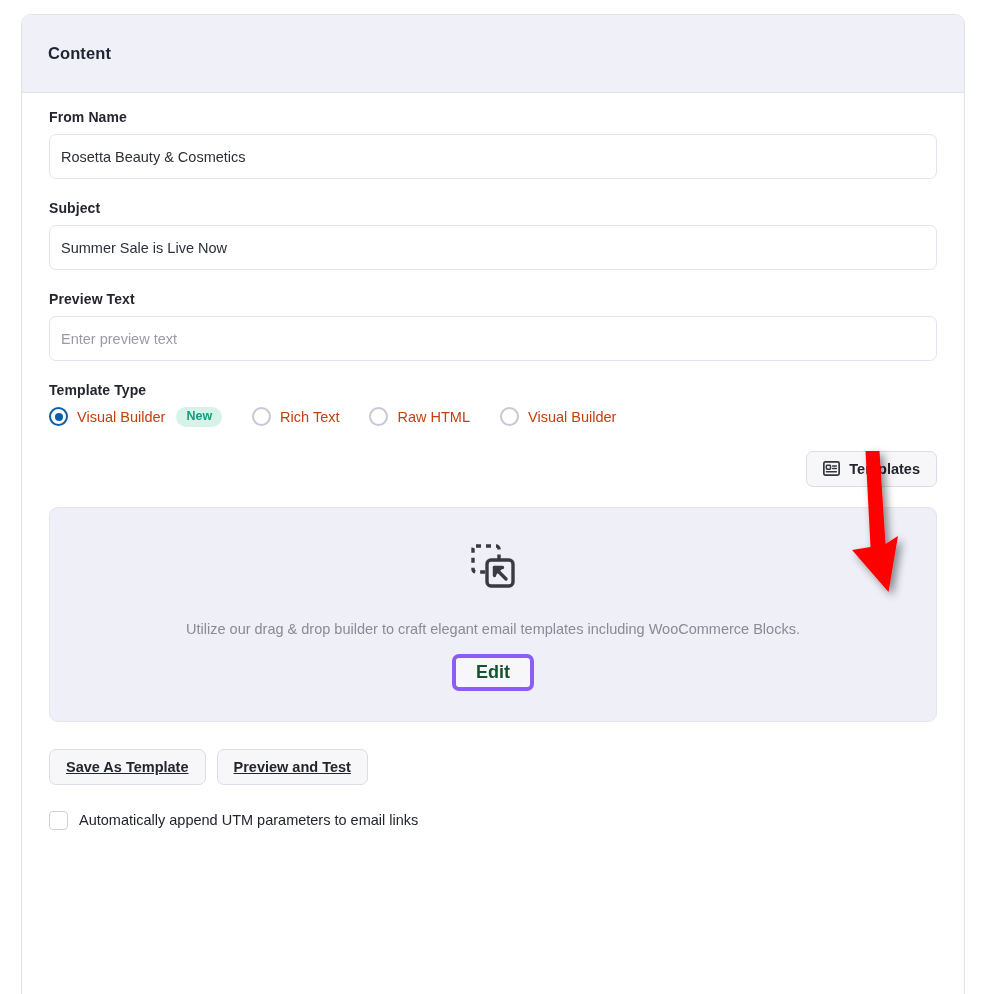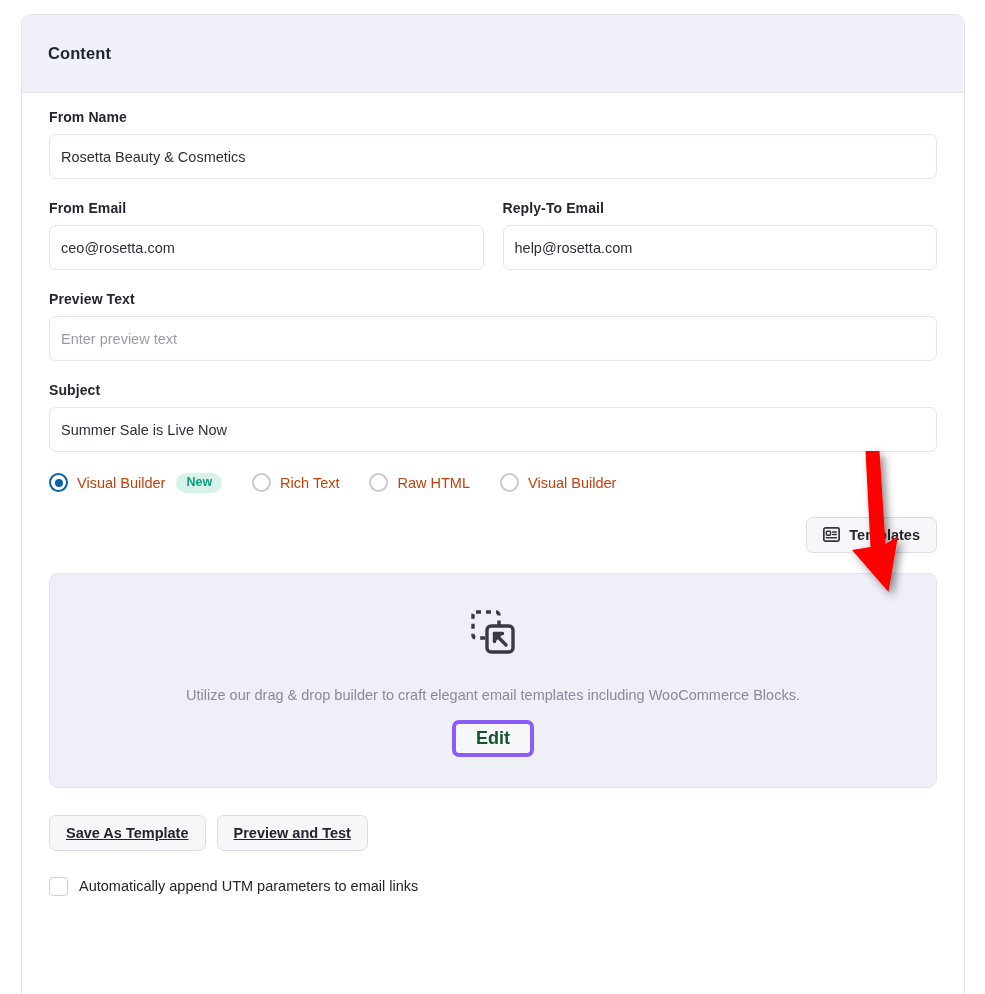--- a/index.html
+++ b/index.html
@@ -236,42 +236,33 @@
       <span class="card-header-title">Content</span>
     </div>
 
     <div class="card-body">
 
       <div class="field">
         <label class="field-label">From Name</label>
         <input class="input" type="text" value="Rosetta Beauty &amp; Cosmetics" style="">
       </div>
 
-      <div class="row-2">
-        <div class="field">
-          <label class="field-label">From Email</label>
-          <input class="input" type="text" value="ceo@rosetta.com" style="">
-        </div>
-        <div class="field">
-          <label class="field-label">Reply-To Email</label>
-          <input class="input" type="text" value="help@rosetta.com" style="">
-        </div>
+
+      <div class="field">
+        <label class="field-label">Subject</label>
+        <input class="input" type="text" value="Summer Sale is Live Now" style="">
       </div>
 
       <div class="field">
         <label class="field-label">Preview Text</label>
         <input class="input" type="text" placeholder="Enter preview text" style="">
       </div>
 
-      <div class="field">
-        <label class="field-label">Subject</label>
-        <input class="input" type="text" value="Summer Sale is Live Now" style="">
-      </div>
-
       <div class="field" style="margin-bottom:0;">
+        <label class="field-label">Template Type</label>
 
         <div class="radio-group">
 
           <label class="radio-opt selected">
             <span class="radio-dot"></span>
             <span class="radio-text">Visual Builder</span>
             <span class="badge-new">New</span>
           </label>
 
           <label class="radio-opt">

